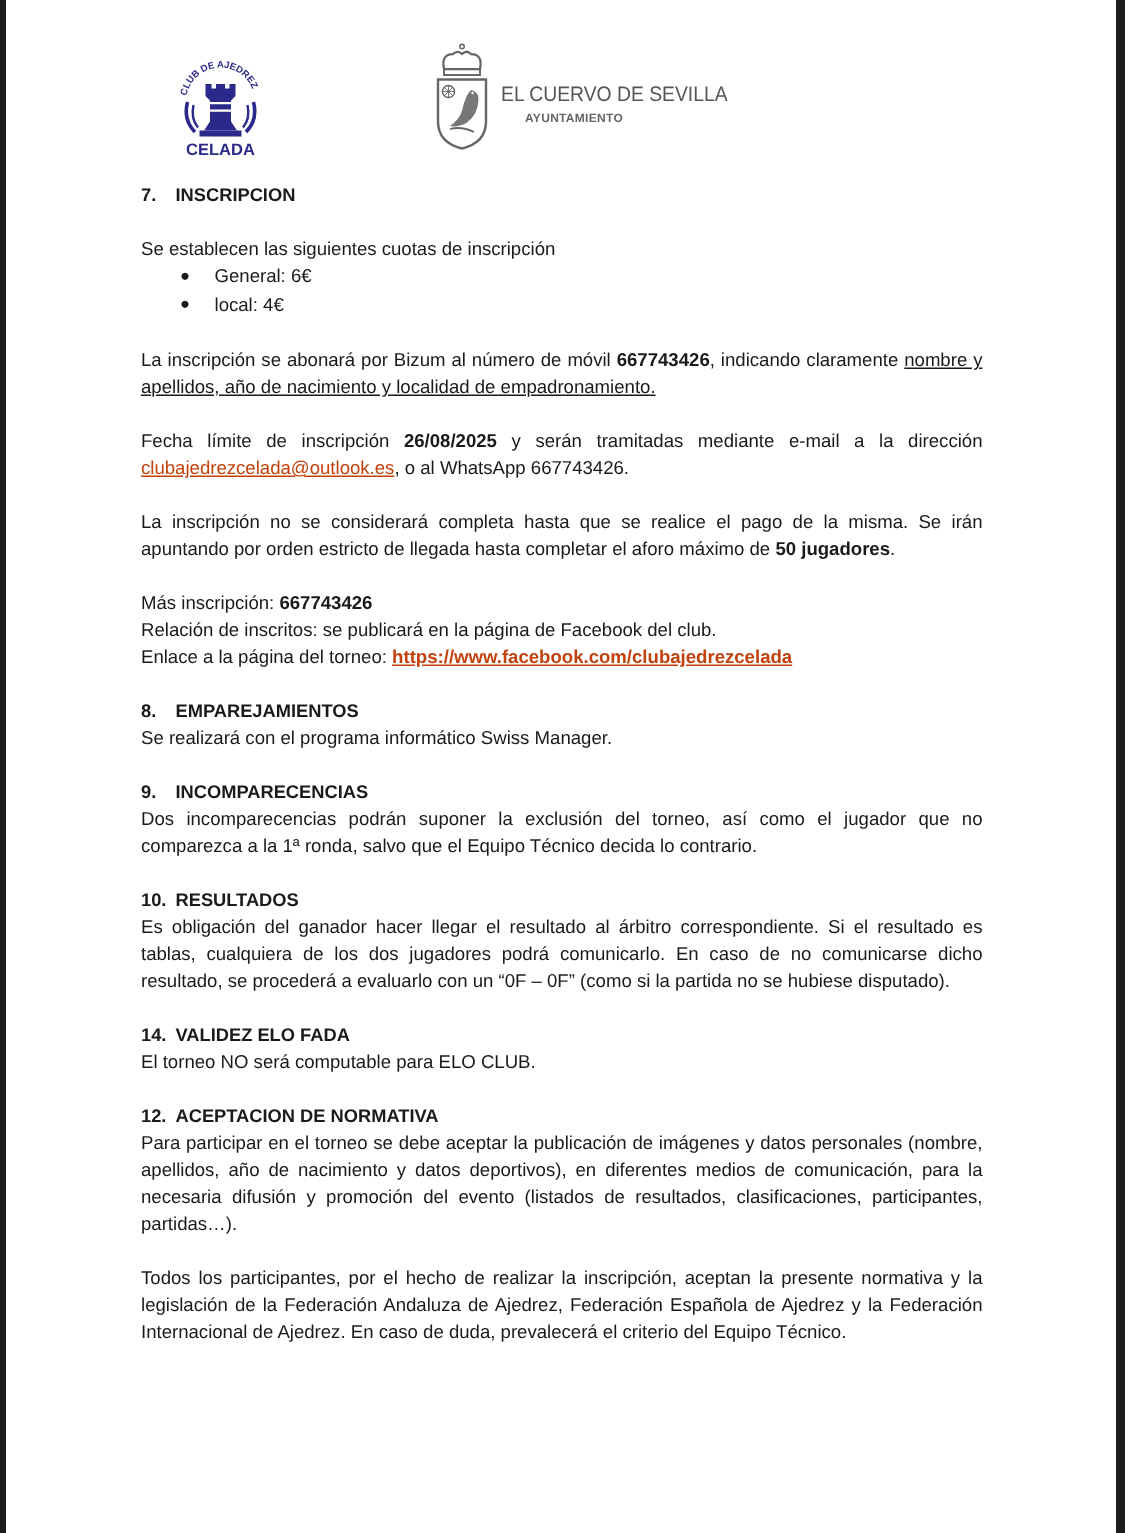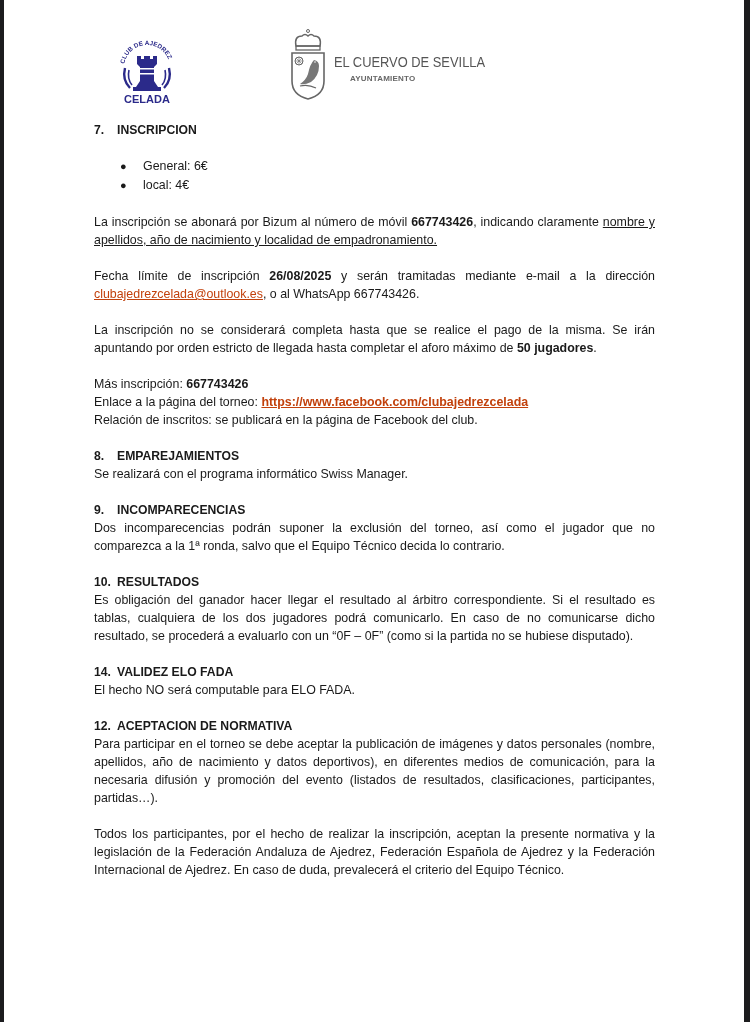--- a/index.html
+++ b/index.html
@@ -151,40 +151,41 @@
     <div class="city-sub">AYUNTAMIENTO</div>
   </div>
 
   <div class="content">
 
     <div class="heading">
       <span class="num">7.</span>
       <span>INSCRIPCION</span>
     </div>
     <div class="gap"></div>
+    <p>Se establecen las siguientes cuotas de inscripción</p>
     <ul class="fee-list">
       <li>
         <span class="bullet">●</span>
         <span>General: 6€</span>
       </li>
       <li>
         <span class="bullet">●</span>
         <span>local: 4€</span>
       </li>
     </ul>
     <div class="gap"></div>
     <p><span>La inscripción se abonará por Bizum al número de móvil </span><b>667743426</b><span>, indicando claramente </span><span class="u">nombre y apellidos, año de nacimiento y localidad de empadronamiento.</span></p>
     <div class="gap"></div>
     <p><span>Fecha límite de inscripción </span><b>26/08/2025</b><span> y serán tramitadas mediante e-mail a la dirección </span><a class="link">clubajedrezcelada@outlook.es</a><span>, o al WhatsApp 667743426.</span></p>
     <div class="gap"></div>
     <p><span>La inscripción no se considerará completa hasta que se realice el pago de la misma. Se irán apuntando por orden estricto de llegada hasta completar el aforo máximo de </span><b>50 jugadores</b><span>.</span></p>
     <div class="gap"></div>
     <p><span>Más inscripción: </span><b>667743426</b></p>
+    <p>Relación de inscritos: se publicará en la página de Facebook del club.</p>
     <p><span>Enlace a la página del torneo: </span><a class="link bold">https://www.facebook.com/clubajedrezcelada</a></p>
-    <p>Relación de inscritos: se publicará en la página de Facebook del club.</p>
     <div class="gap"></div>
 
     <div class="heading">
       <span class="num">8.</span>
       <span>EMPAREJAMIENTOS</span>
     </div>
     <p>Se realizará con el programa informático Swiss Manager.</p>
     <div class="gap"></div>
 
     <div class="heading">
@@ -198,21 +199,21 @@
       <span class="num">10.</span>
       <span>RESULTADOS</span>
     </div>
     <p>Es obligación del ganador hacer llegar el resultado al árbitro correspondiente. Si el resultado es tablas, cualquiera de los dos jugadores podrá comunicarlo. En caso de no comunicarse dicho resultado, se procederá a evaluarlo con un “0F – 0F” (como si la partida no se hubiese disputado).</p>
     <div class="gap"></div>
 
     <div class="heading">
       <span class="num">14.</span>
       <span>VALIDEZ ELO FADA</span>
     </div>
-    <p>El hecho NO será computable para ELO FADA.</p>
+    <p>El torneo NO será computable para ELO CLUB.</p>
     <div class="gap"></div>
 
     <div class="heading">
       <span class="num">12.</span>
       <span>ACEPTACION DE NORMATIVA</span>
     </div>
     <p>Para participar en el torneo se debe aceptar la publicación de imágenes y datos personales (nombre, apellidos, año de nacimiento y datos deportivos), en diferentes medios de comunicación, para la necesaria difusión y promoción del evento (listados de resultados, clasificaciones, participantes, partidas…).</p>
     <div class="gap"></div>
     <p>Todos los participantes, por el hecho de realizar la inscripción, aceptan la presente normativa y la legislación de la Federación Andaluza de Ajedrez, Federación Española de Ajedrez y la Federación Internacional de Ajedrez. En caso de duda, prevalecerá el criterio del Equipo Técnico.</p>
   </div>

